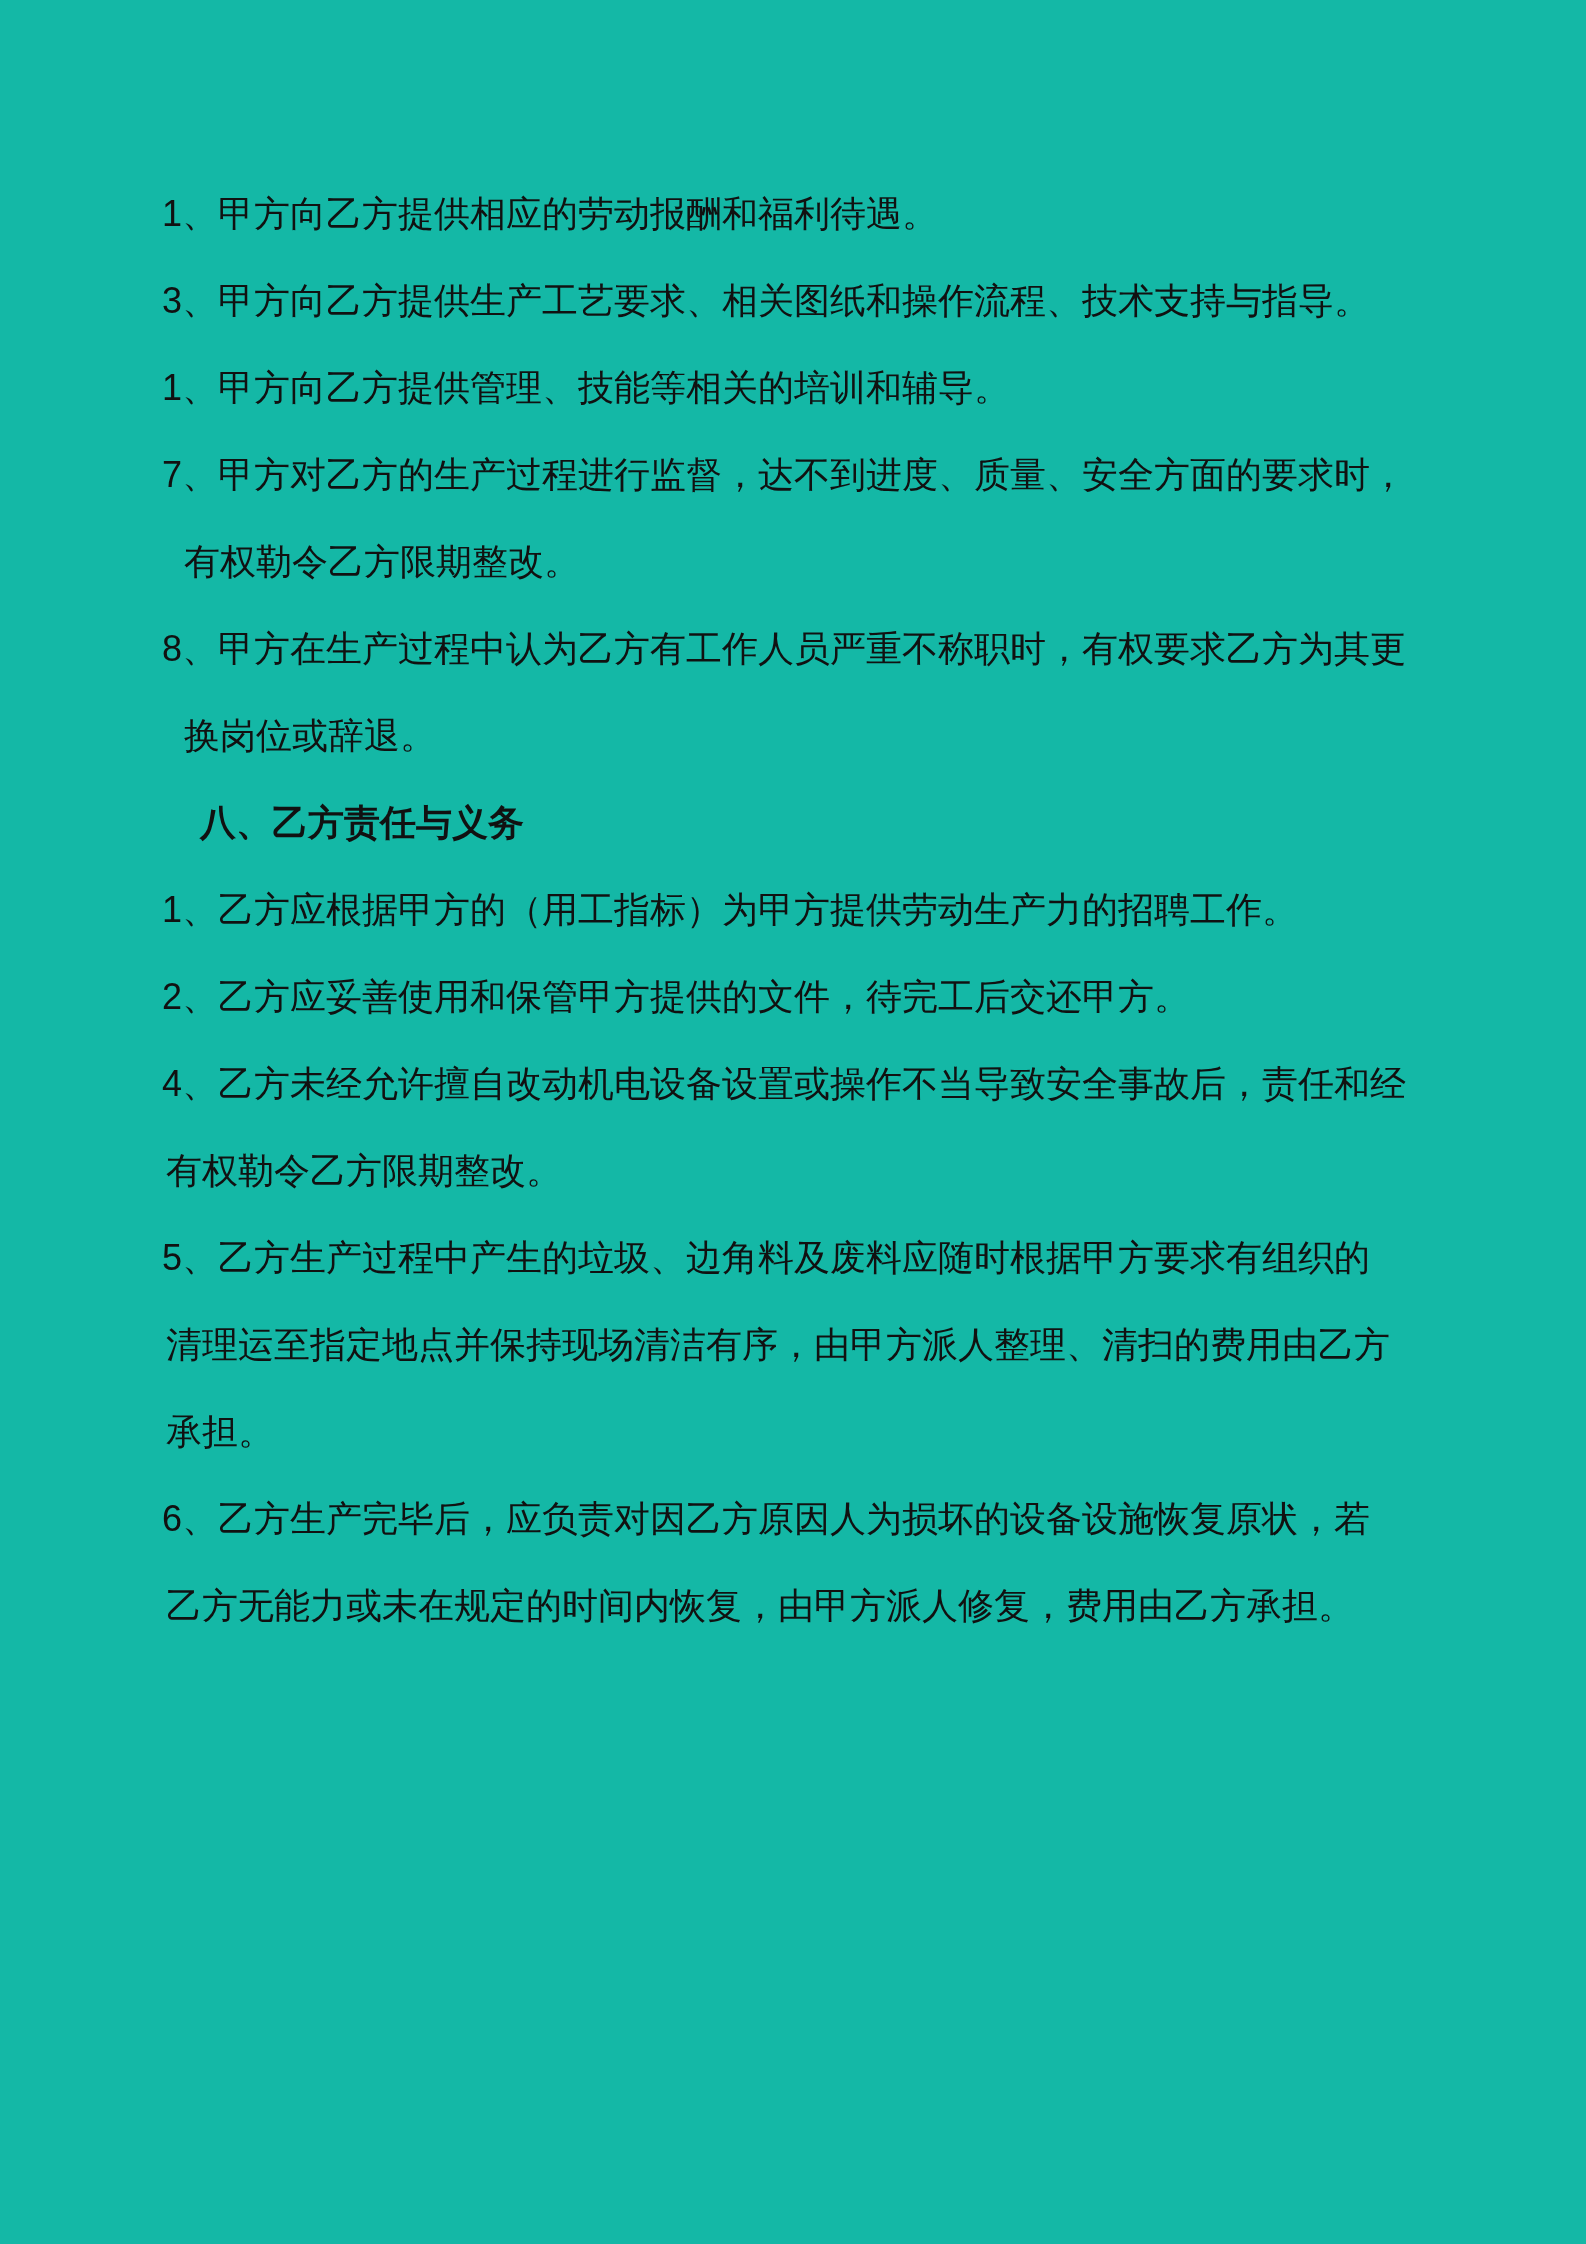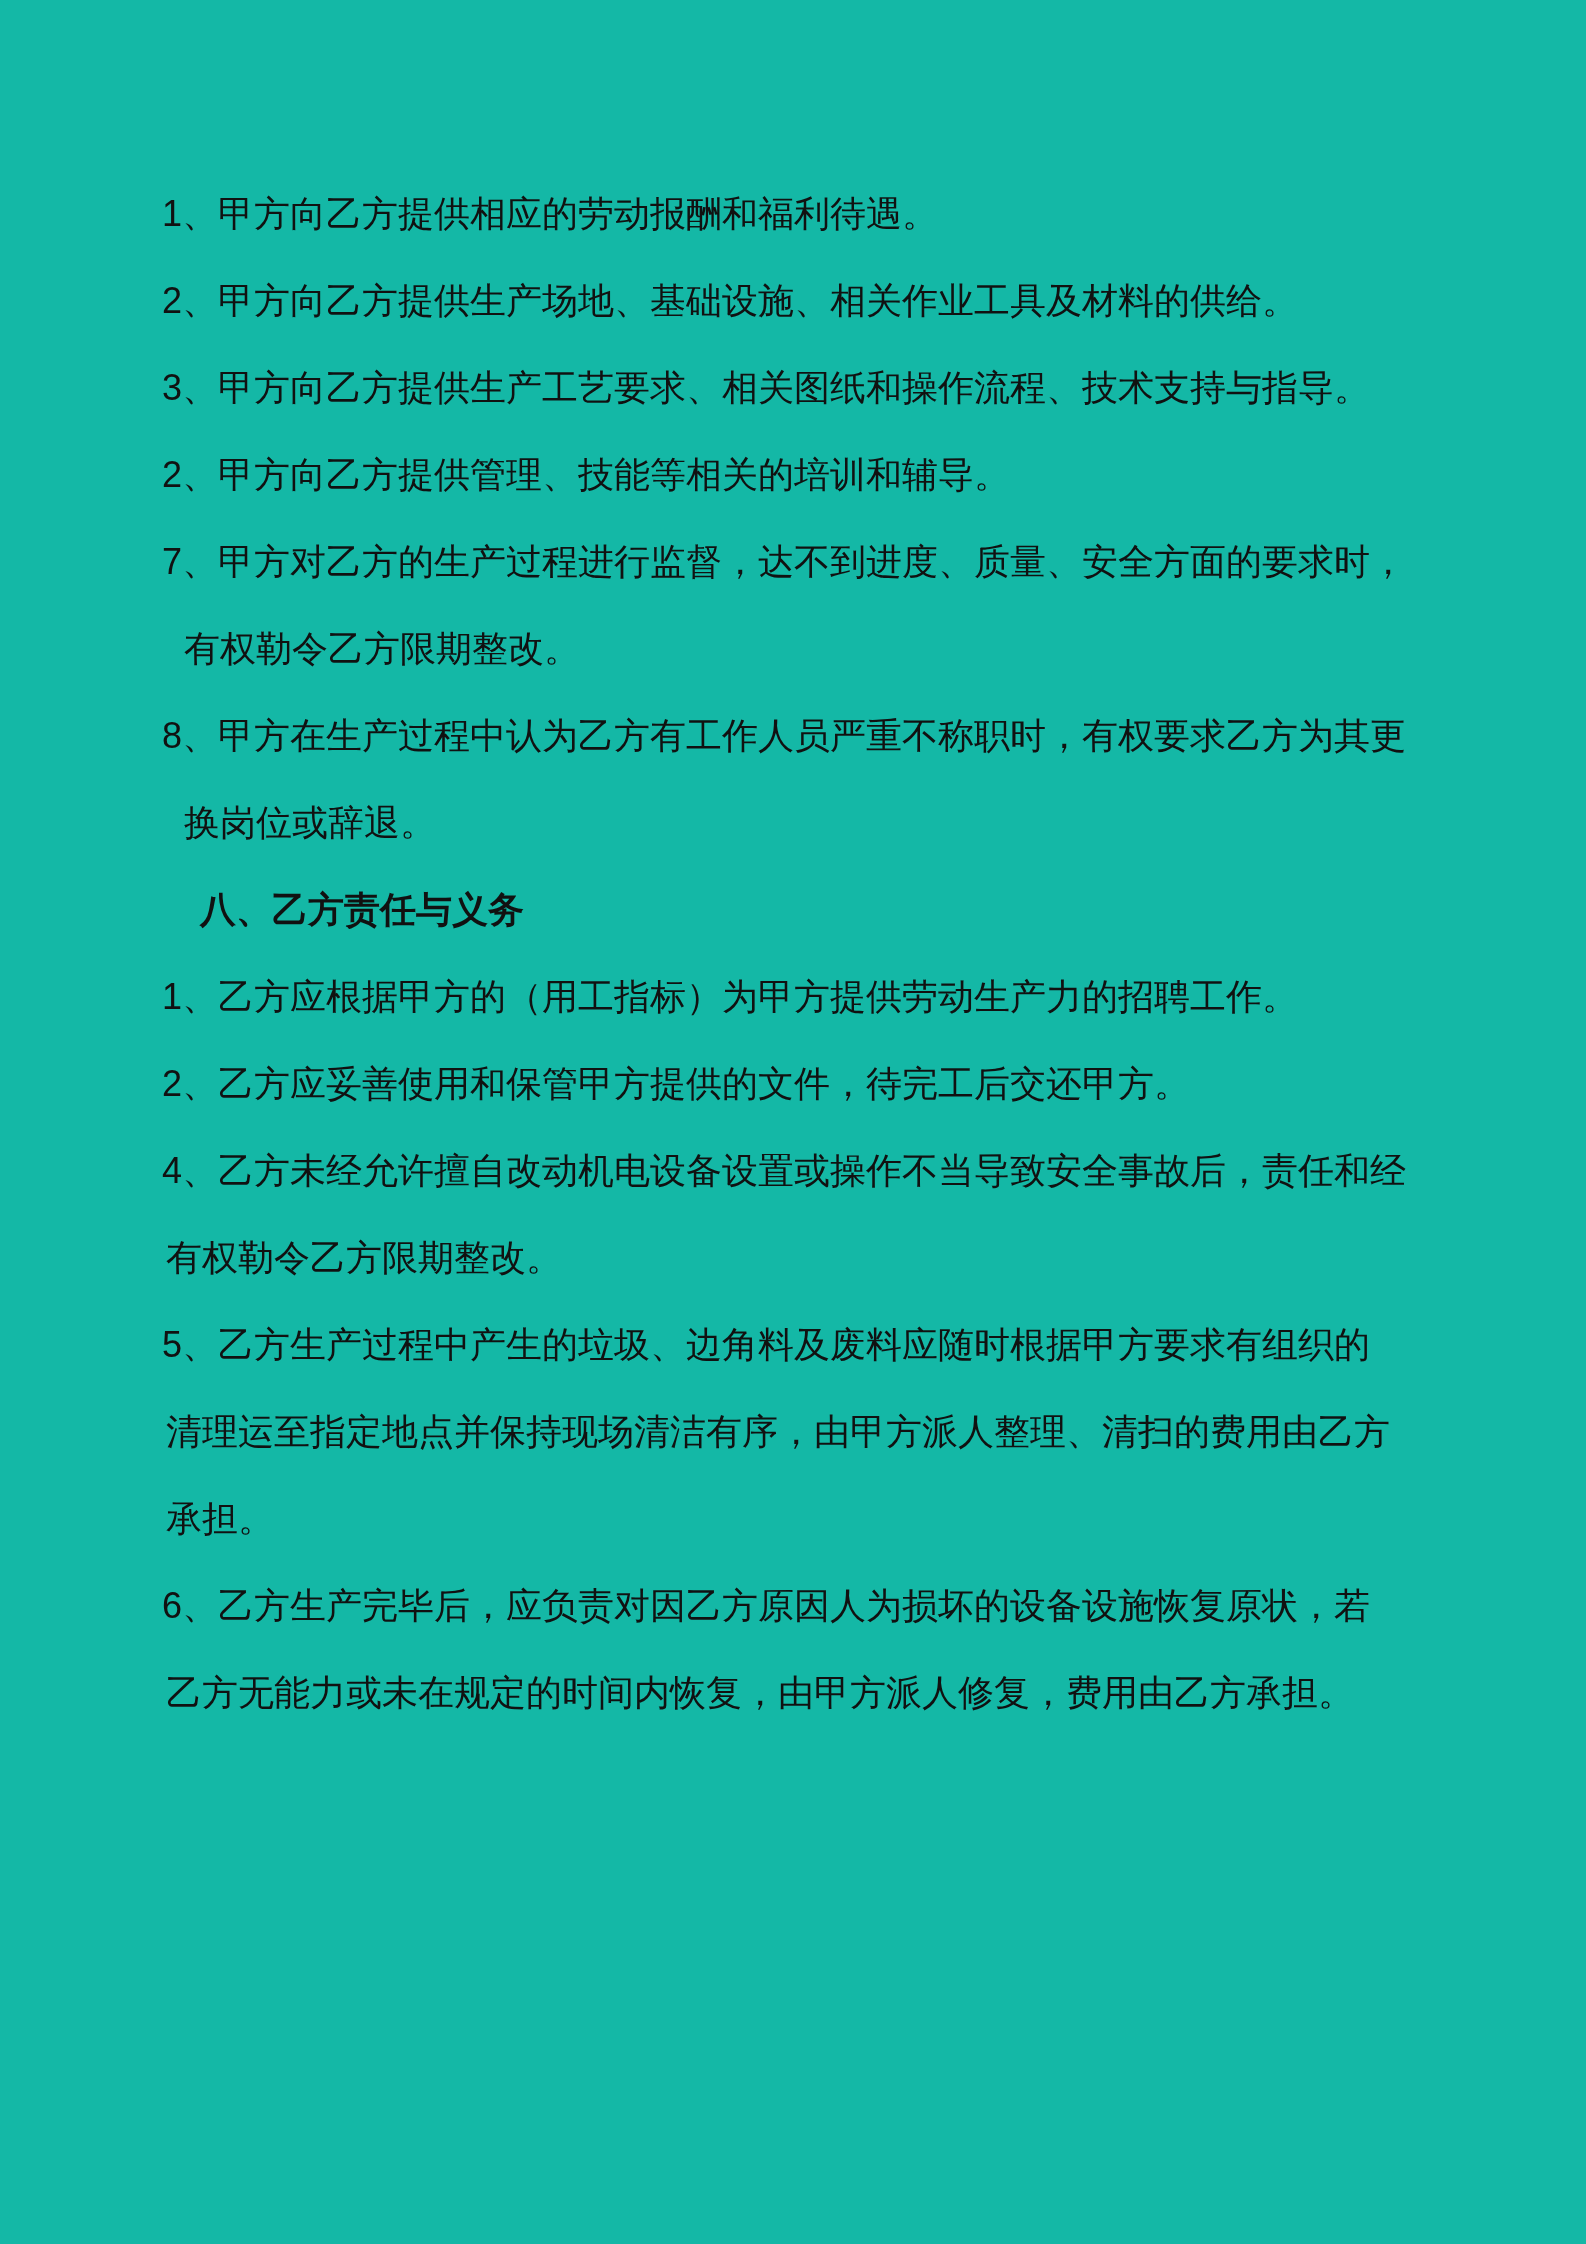--- a/index.html
+++ b/index.html
@@ -35,23 +35,22 @@
     margin-left: 32px;
   }
 </style>
 </head>
 <body>
 
 <div class="page">
   <div class="doc">
 
     <p class="line item">1、甲方向乙方提供相应的劳动报酬和福利待遇。</p>
-    <p class="line item">2、甲方向乙方提供生产场地、基础设施、相关作业工具及材料的供给。</p>
     <p class="line item">3、甲方向乙方提供生产工艺要求、相关图纸和操作流程、技术支持与指导。</p>
-    <p class="line item">2、甲方向乙方提供管理、技能等相关的培训和辅导。</p>
+    <p class="line item">1、甲方向乙方提供管理、技能等相关的培训和辅导。</p>
     <p class="line item">7、甲方对乙方的生产过程进行监督，达不到进度、质量、安全方面的要求时，</p>
     <p class="line cont-a">有权勒令乙方限期整改。</p>
     <p class="line item">8、甲方在生产过程中认为乙方有工作人员严重不称职时，有权要求乙方为其更</p>
     <p class="line cont-a">换岗位或辞退。</p>
 
     <p class="line heading">八、乙方责任与义务</p>
 
     <p class="line item">1、乙方应根据甲方的（用工指标）为甲方提供劳动生产力的招聘工作。</p>
     <p class="line item">2、乙方应妥善使用和保管甲方提供的文件，待完工后交还甲方。</p>
     <p class="line item">4、乙方未经允许擅自改动机电设备设置或操作不当导致安全事故后，责任和经</p>

